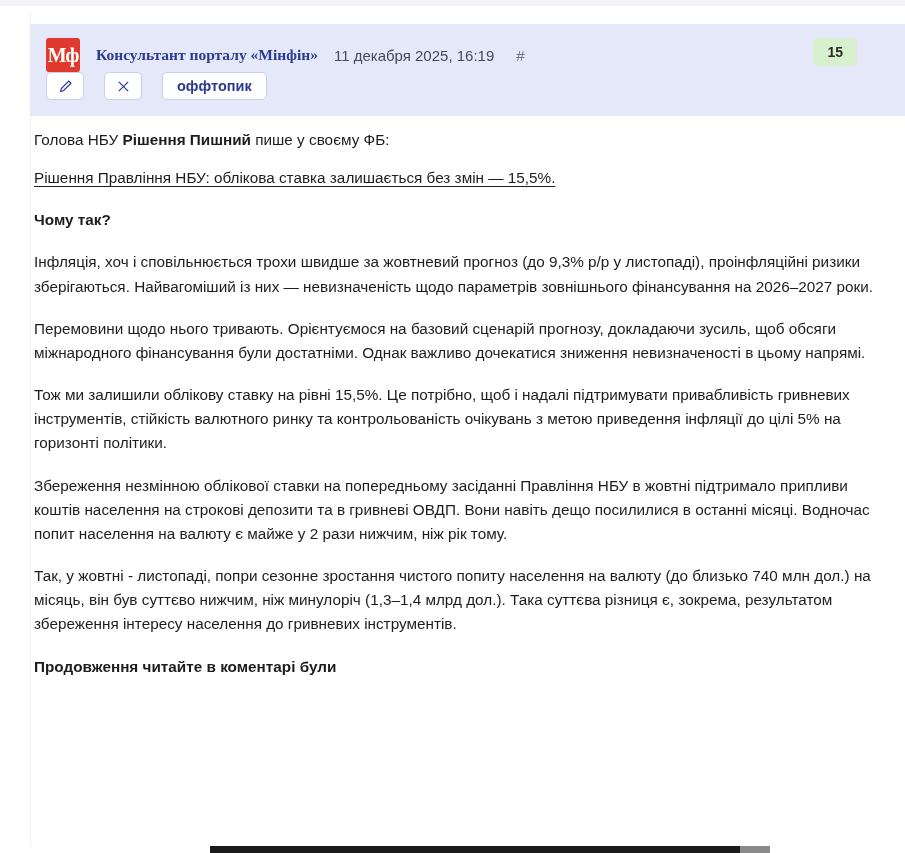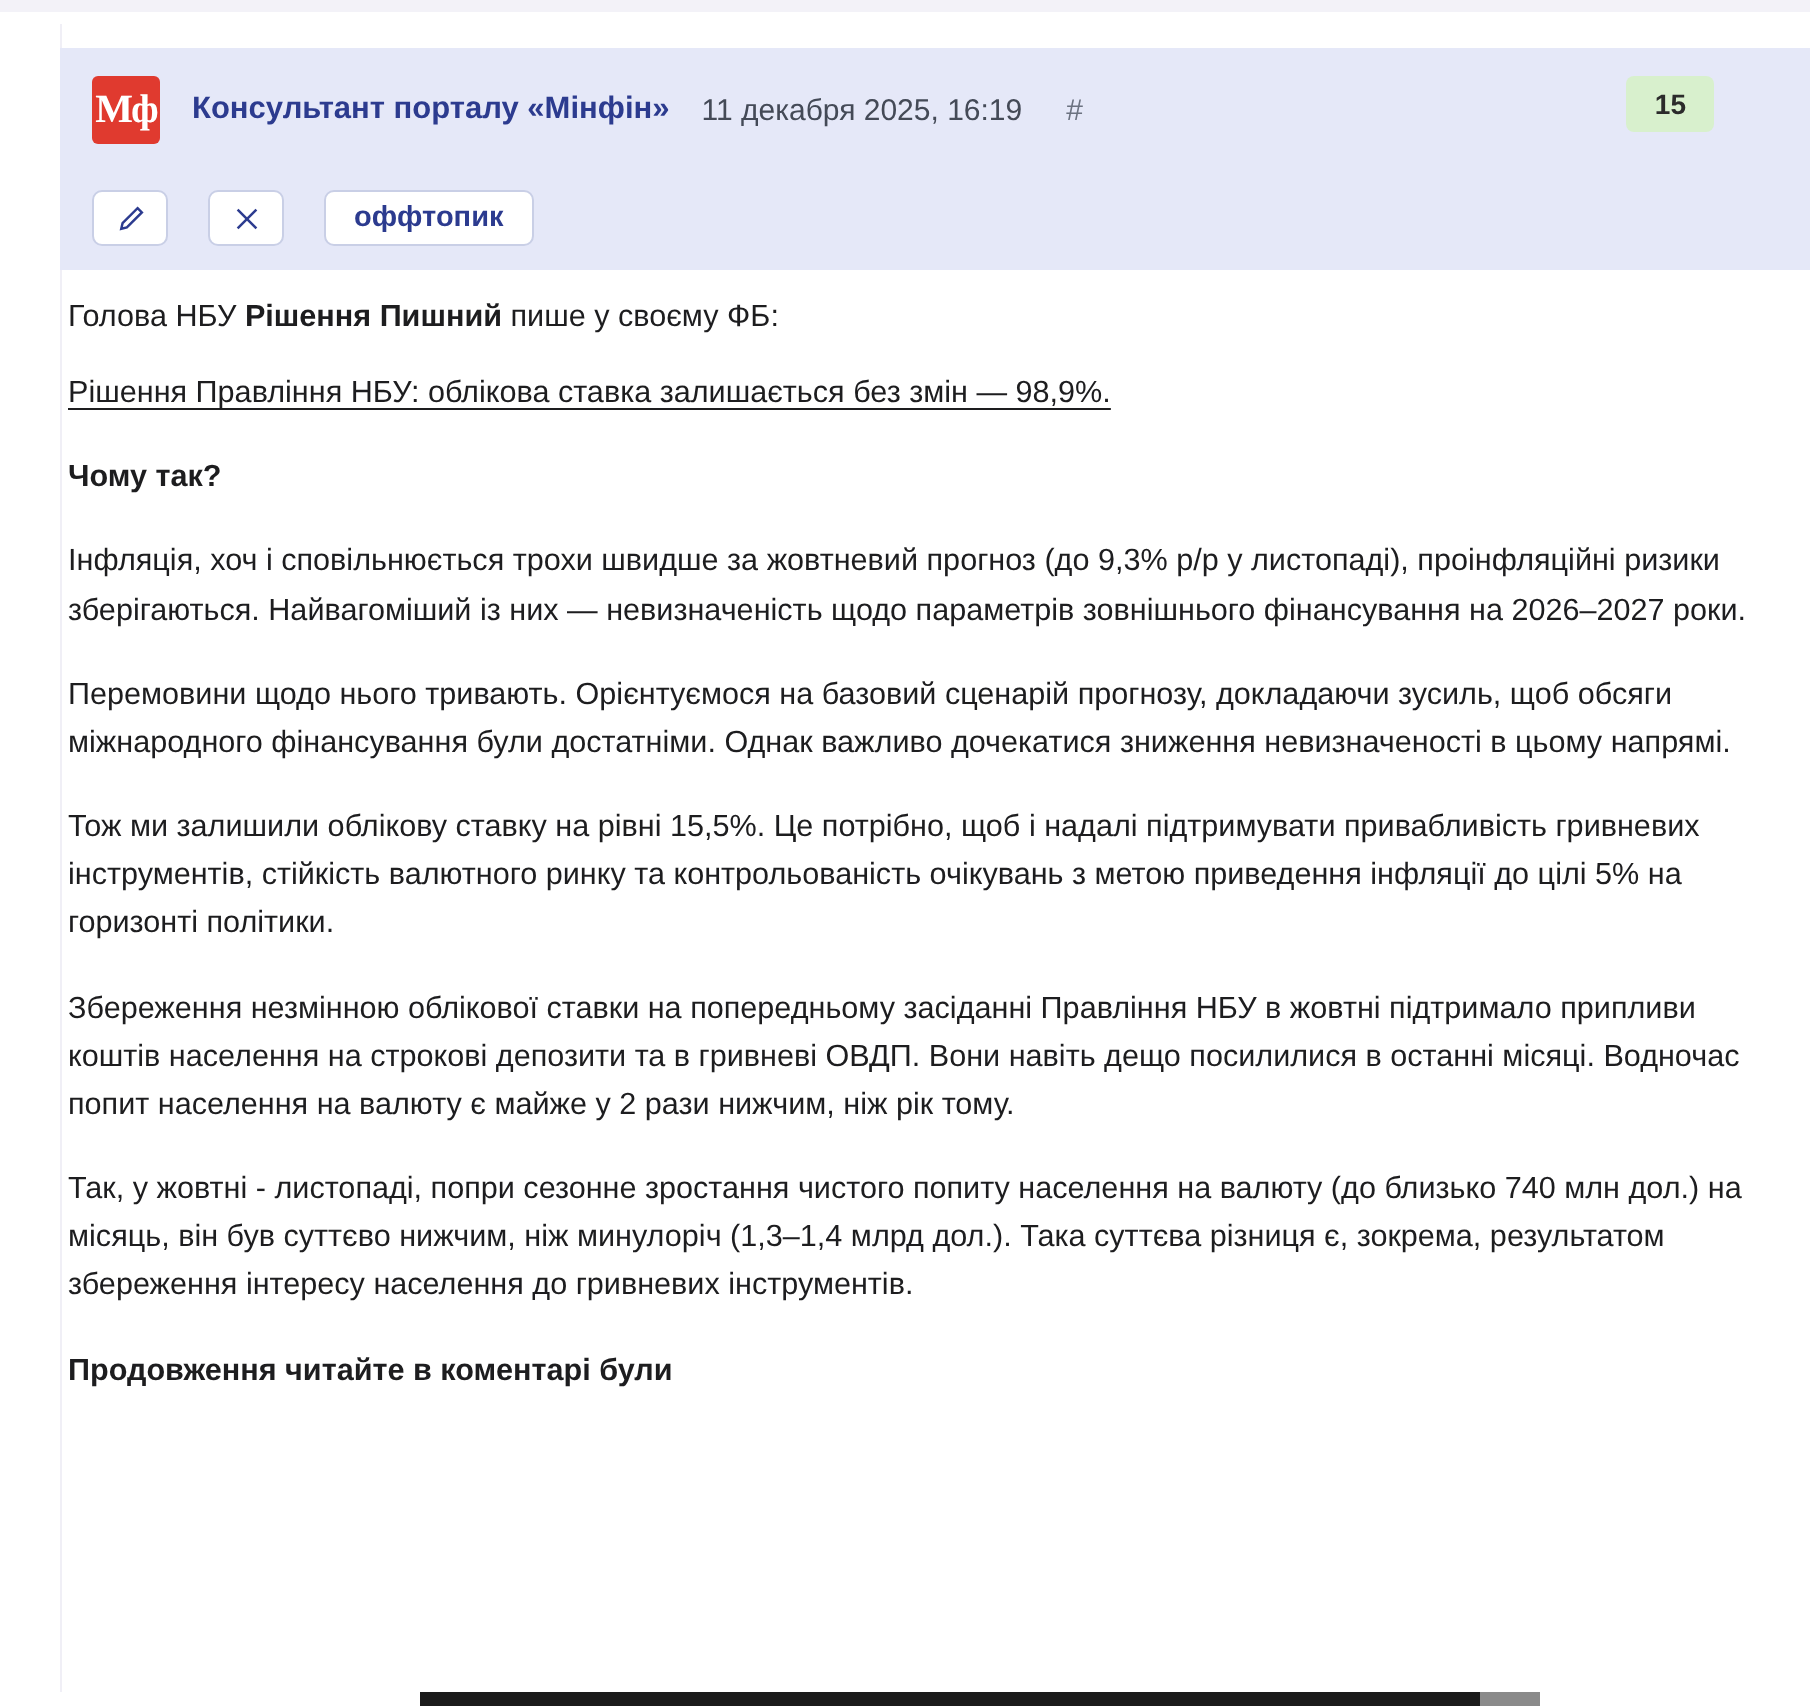--- a/index.html
+++ b/index.html
@@ -71,20 +71,21 @@
     font-weight: bold;
     font-family: "Liberation Serif", serif;
     letter-spacing: -1px;
     flex: 0 0 auto;
   }
   .author {
     font-size: 15.5px;
     font-weight: bold;
     color: #2c3b8f;
     white-space: nowrap;
+    font-family: Liberation Serif, serif;
   }
   .timestamp {
     font-size: 15px;
     color: #444a57;
     white-space: nowrap;
   }
   .anchor-link {
     font-size: 15px;
     color: #6b7280;
     text-decoration: none;
@@ -99,21 +100,21 @@
     font-size: 14px;
     font-weight: bold;
     border-radius: 4px;
     padding: 5px 14px;
     line-height: 18px;
   }
   .btn-row {
     display: flex;
     align-items: center;
     gap: 20px;
-    margin-top: 23px;
+    margin-top: 0;
     margin-left: 16px;
   }
   .icon-btn {
     width: 38px;
     height: 28px;
     background: #ffffff;
     border: 1px solid #c9cfe6;
     border-radius: 5px;
     display: flex;
     align-items: center;
@@ -214,21 +215,21 @@
             </svg>
           </span>
         </button>
         <button class="tag-btn">оффтопик</button>
       </div>
     </header>
 
     <div class="post-body">
       <p class="tight"><span>Голова НБУ </span><span class="b">Рішення Пишний</span><span> пише у своєму ФБ:</span></p>
 
-      <p><span class="u-line">Рішення Правління НБУ: облікова ставка залишається без змін — 98,9%.</span></p>
+      <p><span class="u-line">Рішення Правління НБУ: облікова ставка залишається без змін — 15,5%.</span></p>
 
       <p class="b">Чому так?</p>
 
       <p>Інфляція, хоч і сповільнюється трохи швидше за жовтневий прогноз (до 9,3% р/р у листопаді), проінфляційні ризики зберігаються. Найвагоміший із них — невизначеність щодо параметрів зовнішнього фінансування на 2026–2027 роки.</p>
       <p>Перемовини щодо нього тривають. Орієнтуємося на базовий сценарій прогнозу, докладаючи зусиль, щоб обсяги міжнародного фінансування були достатніми. Однак важливо дочекатися зниження невизначеності в цьому напрямі.</p>
       <p>Тож ми залишили облікову ставку на рівні 15,5%. Це потрібно, щоб і надалі підтримувати привабливість гривневих інструментів, стійкість валютного ринку та контрольованість очікувань з метою приведення інфляції до цілі 5% на горизонті політики.</p>
       <p>Збереження незмінною облікової ставки на попередньому засіданні Правління НБУ в жовтні підтримало припливи коштів населення на строкові депозити та в гривневі ОВДП. Вони навіть дещо посилилися в останні місяці. Водночас попит населення на валюту є майже у 2 рази нижчим, ніж рік тому.</p>
       <p>Так, у жовтні - листопаді, попри сезонне зростання чистого попиту населення на валюту (до близько 740 млн дол.) на місяць, він був суттєво нижчим, ніж минулоріч (1,3–1,4 млрд дол.). Така суттєва різниця є, зокрема, результатом збереження інтересу населення до гривневих інструментів.</p>
 
       <p class="b">Продовження читайте в коментарі були</p>

